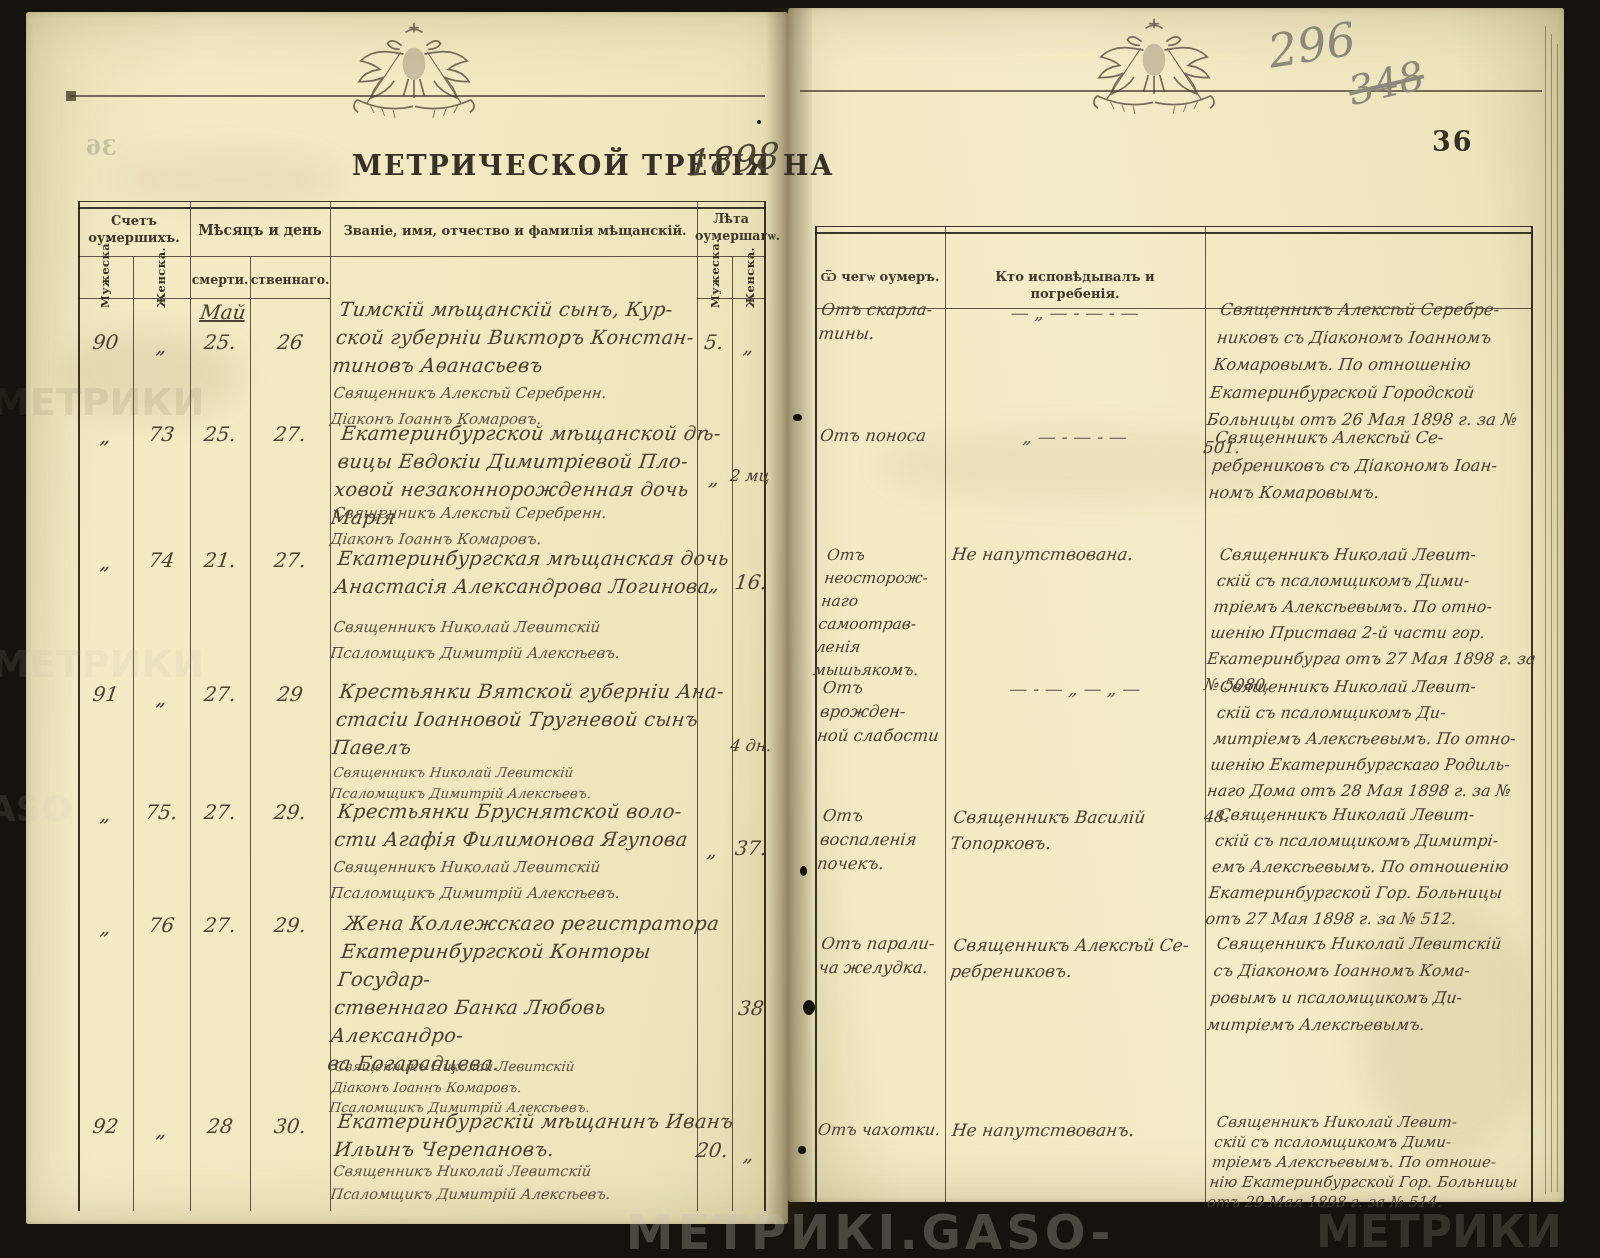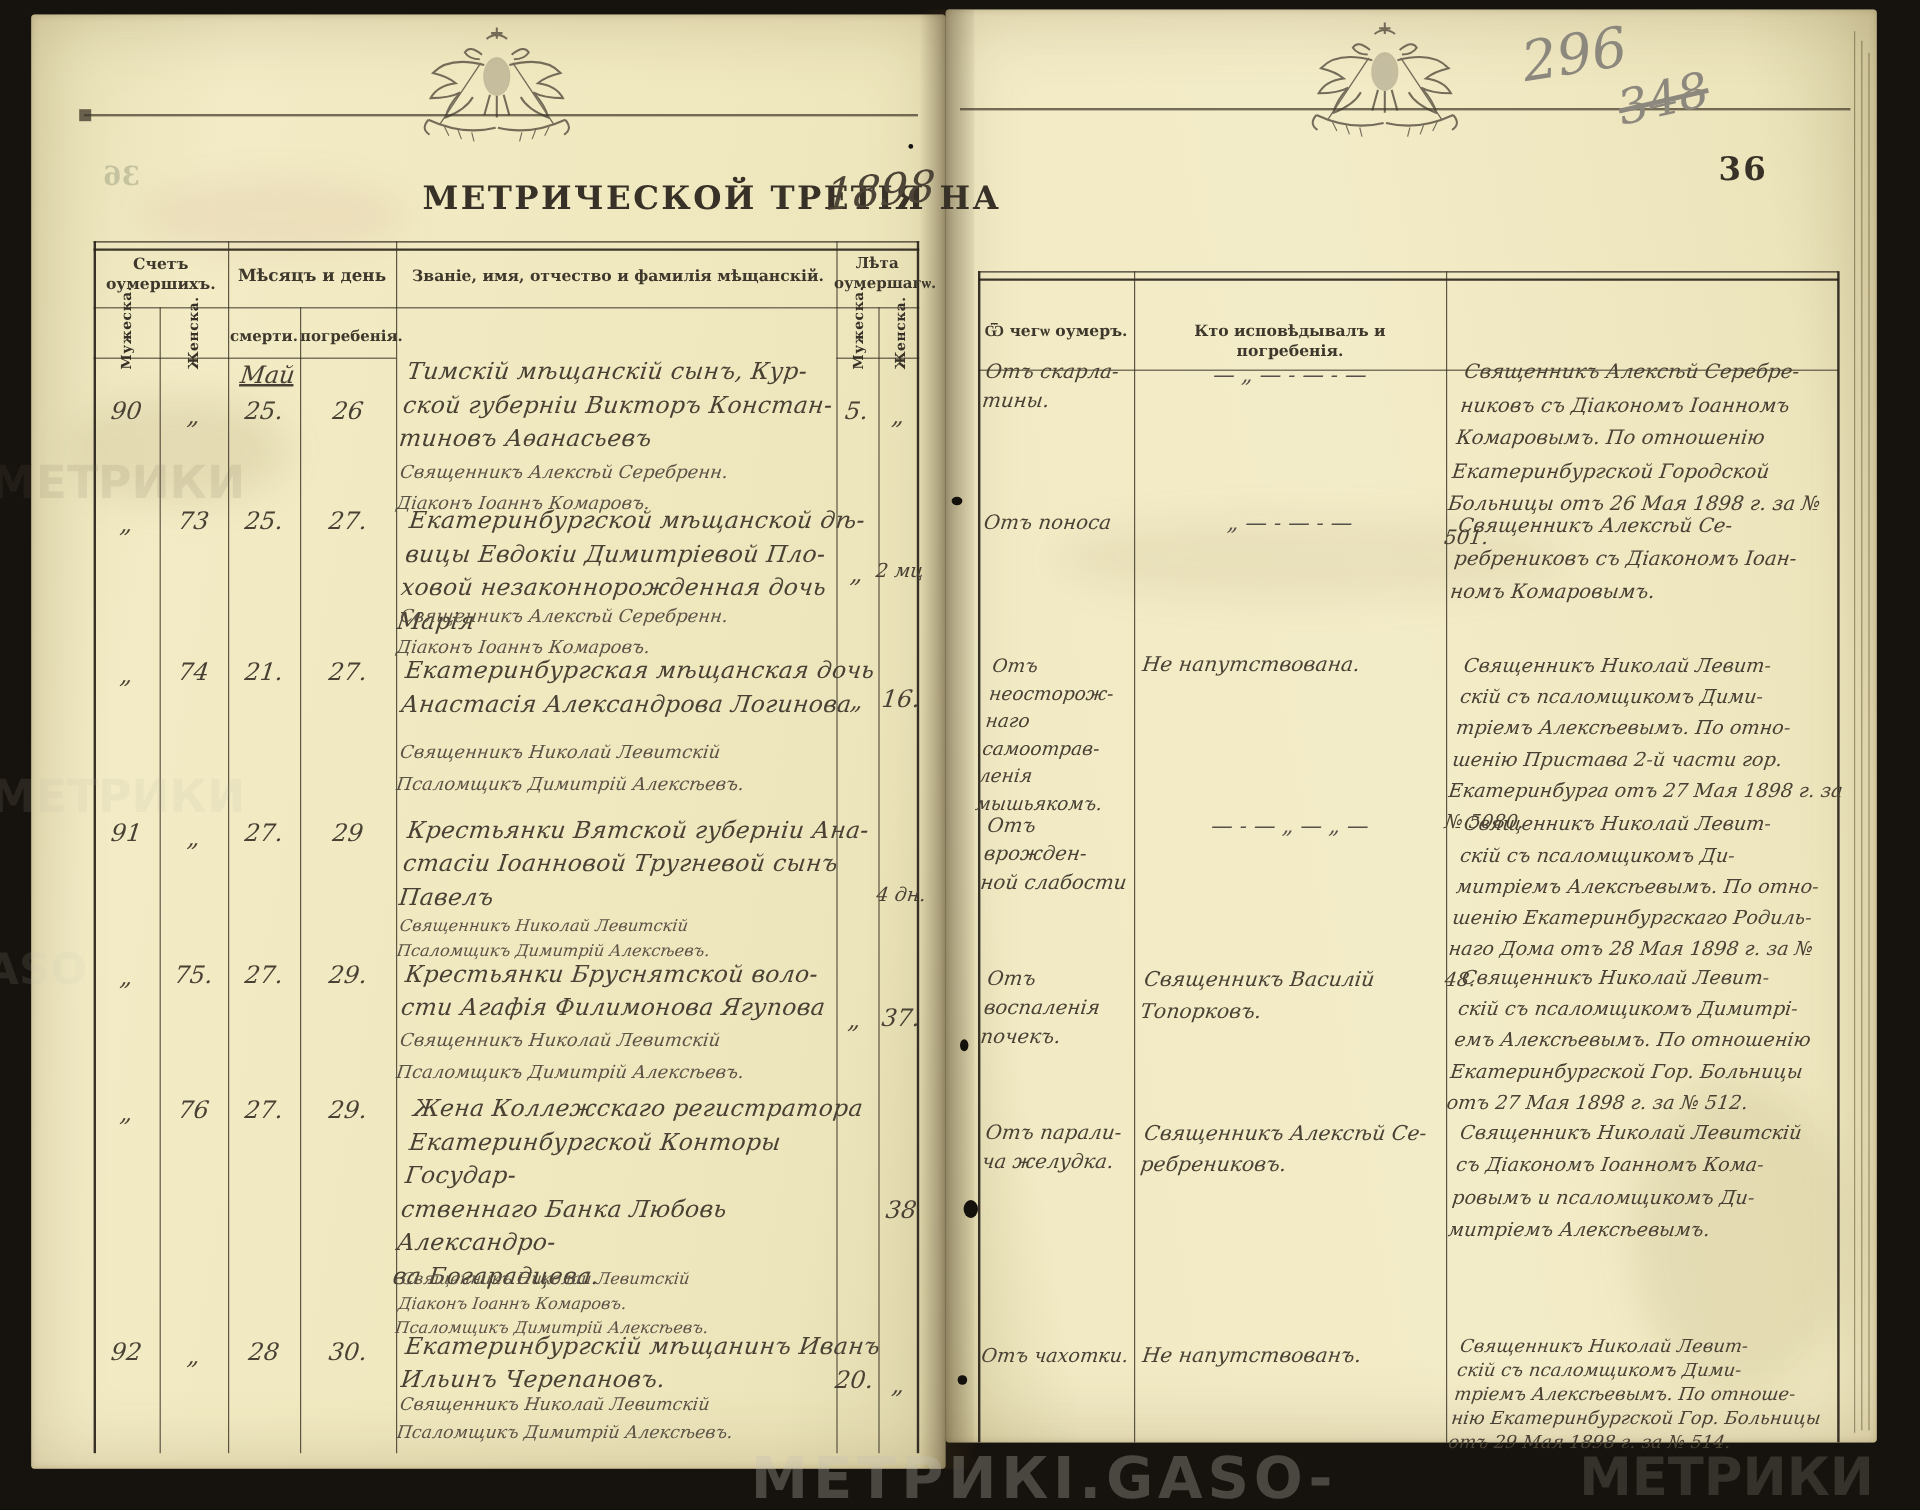--- a/index.html
+++ b/index.html
@@ -115,21 +115,21 @@
 
   <div class="prn colhead pre" style="left:79px;top:212px;width:110px;">Счетъ
 оумершихъ.</div>
   <div class="prn colhead" style="left:190px;top:222px;width:140px;font-size:14px;">Мѣсяцъ и день</div>
   <div class="prn colhead" style="left:336px;top:222px;width:358px;">Званіе, имя, отчество и фамилія мѣщанскій.</div>
   <div class="prn colhead pre" style="left:695px;top:210px;width:72px;font-size:12.5px;">Лѣта
 оумершагѡ.</div>
   <div class="prn rot" style="left:76px;top:272px;width:58px;">Мужеска.</div>
   <div class="prn rot" style="left:132px;top:272px;width:58px;">Женска.</div>
   <div class="prn colhead" style="left:190px;top:271px;width:60px;font-size:12.5px;">смерти.</div>
-  <div class="prn colhead" style="left:250px;top:271px;width:80px;font-size:12.5px;">погребенія.</div>
+  <div class="prn colhead" style="left:250px;top:271px;width:80px;font-size:12.5px;">ственнаго.</div>
   <div class="prn rot" style="left:686px;top:272px;width:58px;">Мужеска.</div>
   <div class="prn rot" style="left:721px;top:272px;width:58px;">Женска.</div>
 
   <div class="hw hw-num" style="left:188px;top:300px;width:70px;text-decoration:underline;">Май</div>
 
   <div class="hw hw-num" style="left:78px;top:330px;width:55px;">90</div>
   <div class="hw hw-num" style="left:133px;top:334px;width:57px;">„</div>
   <div class="hw hw-num" style="left:190px;top:330px;width:60px;">25.</div>
   <div class="hw hw-num" style="left:250px;top:330px;width:80px;">26</div>
   <div class="hw hw-main" style="left:336px;top:296px;width:400px;">Тимскій мѣщанскій сынъ, Кур-

